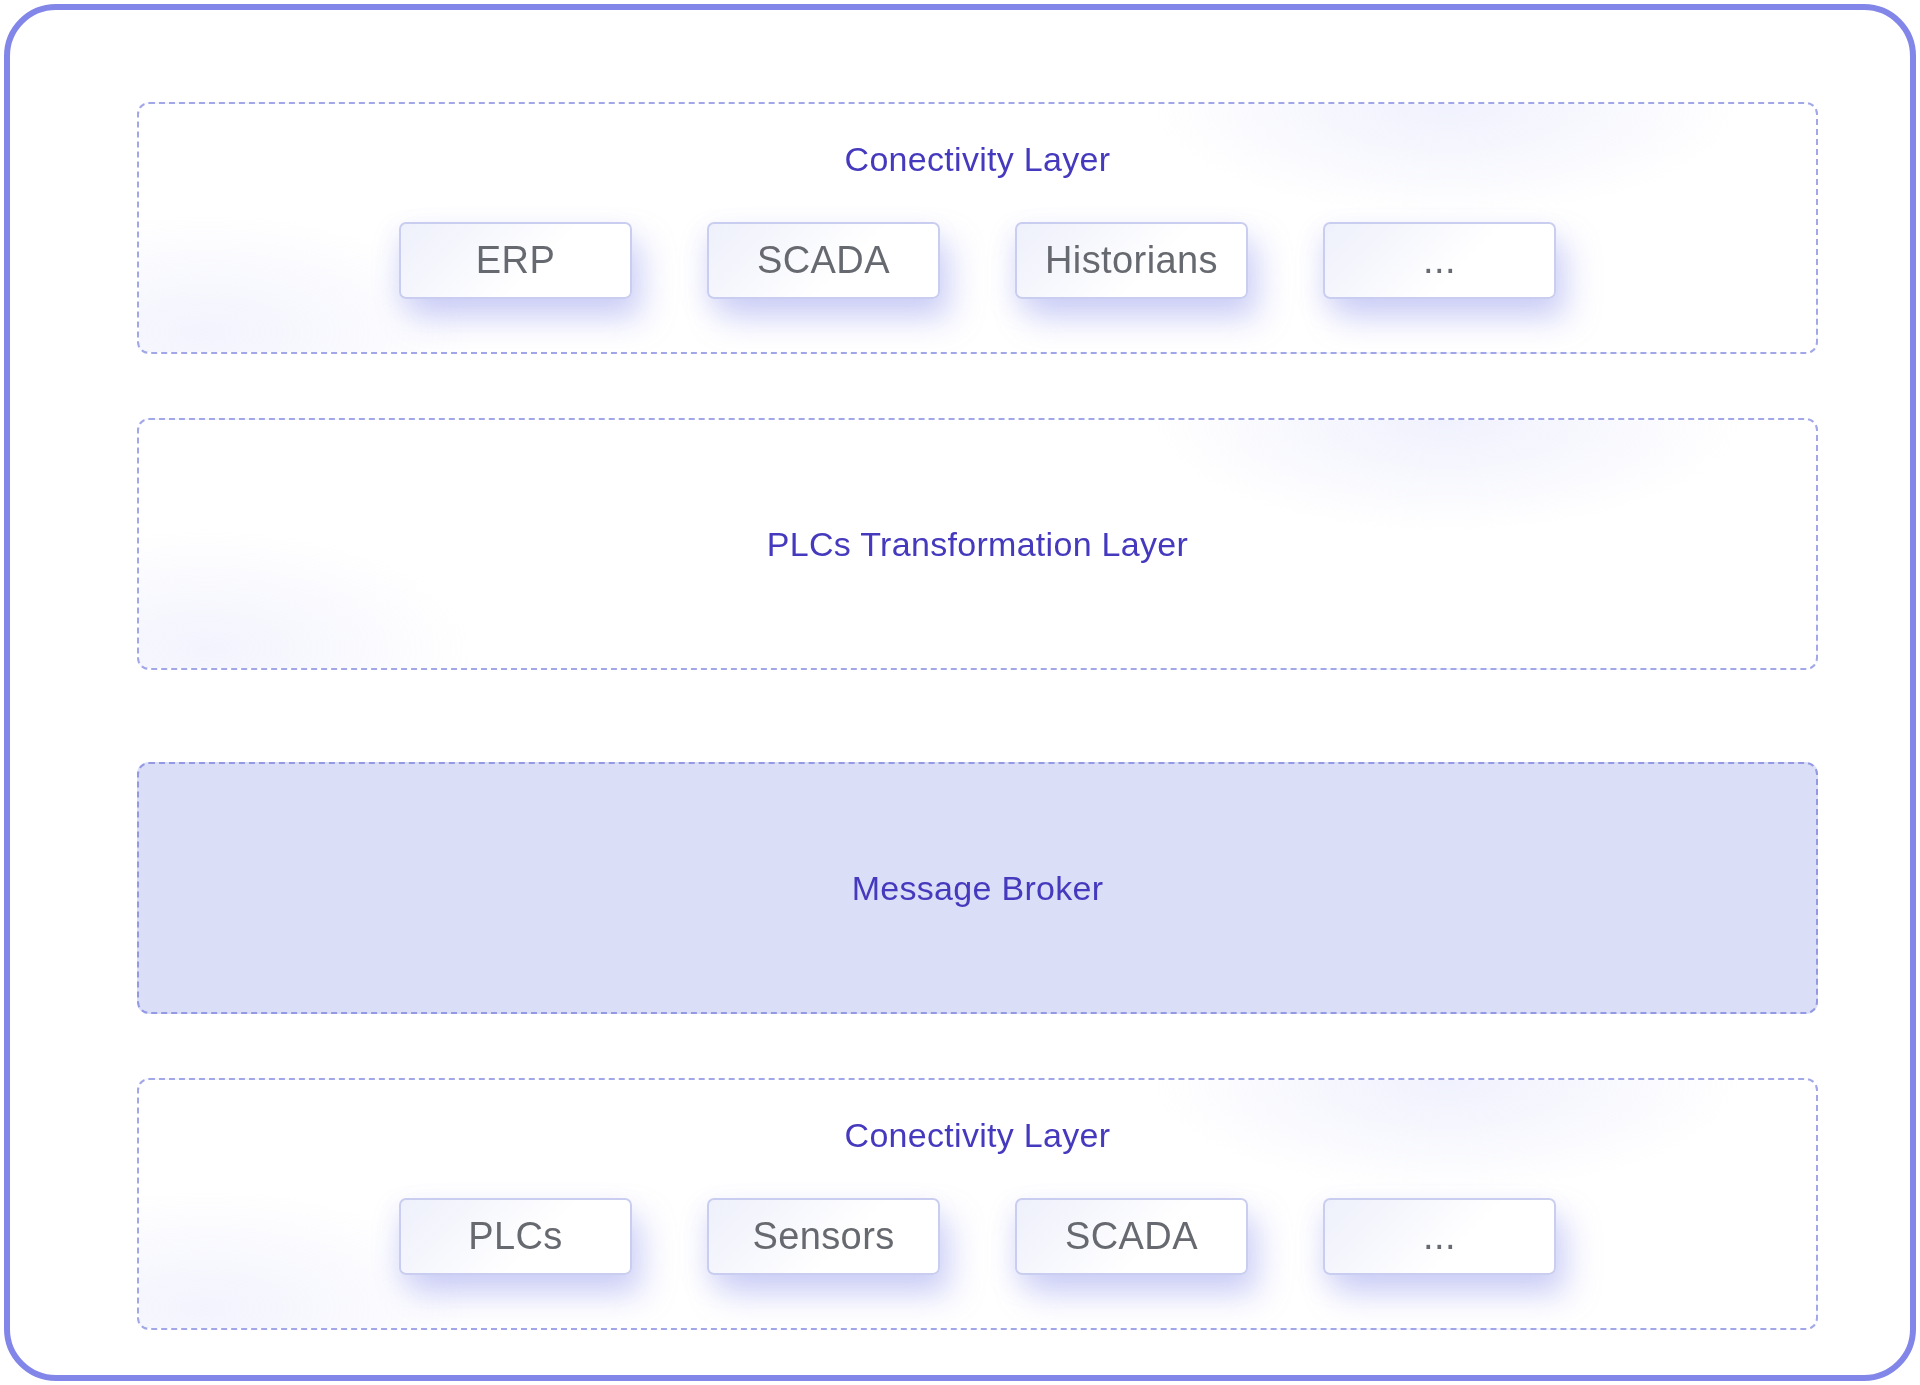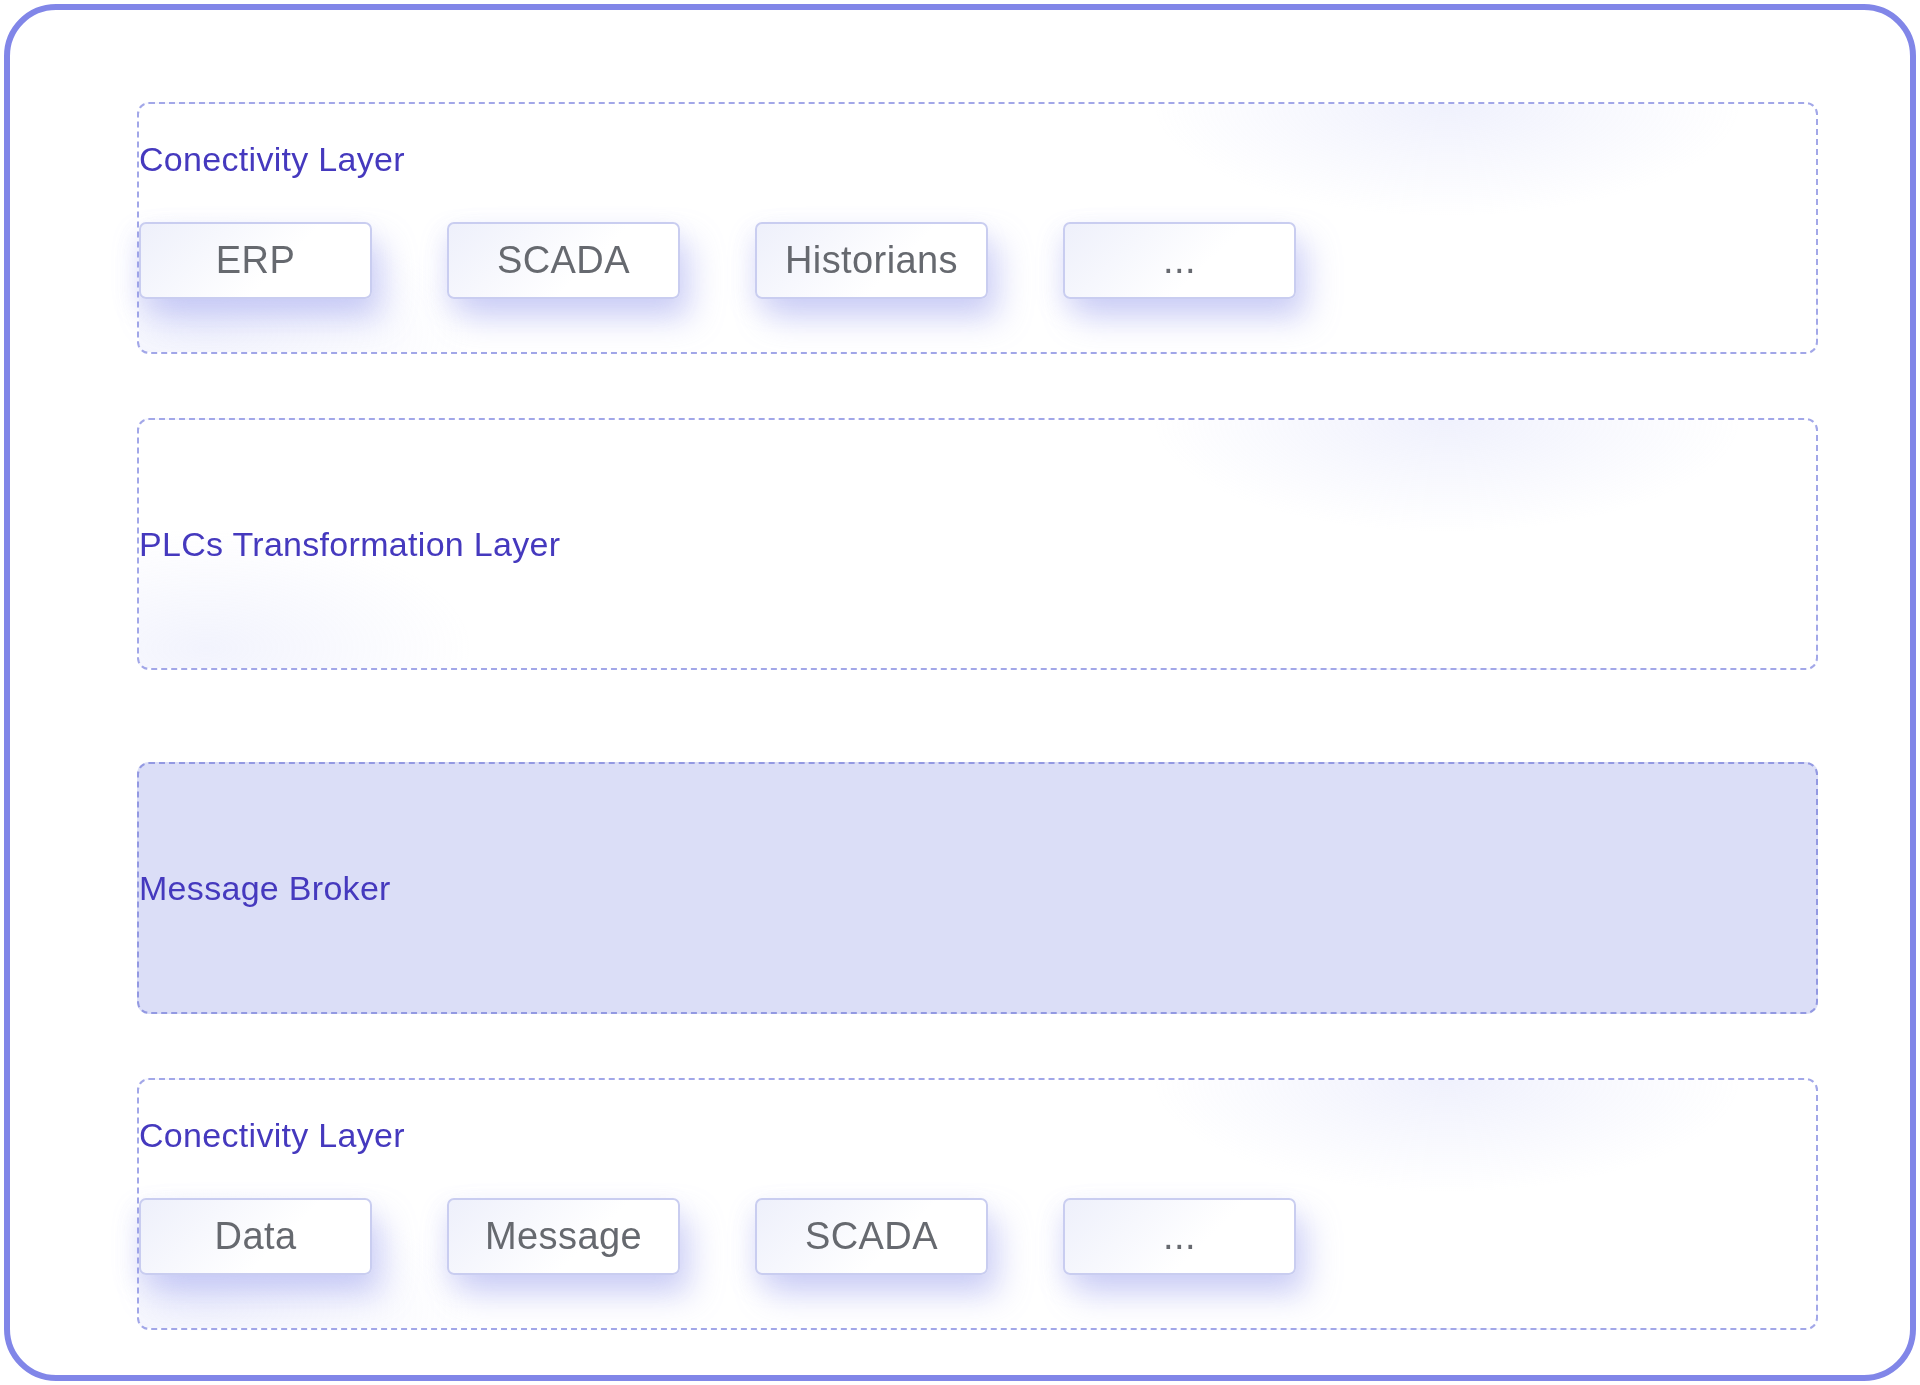--- a/index.html
+++ b/index.html
@@ -24,20 +24,21 @@
     display: flex;
     flex-direction: column;
     gap: 64px;
   }
   .layer {
     height: 252px;
     border: 2px dashed #a2a7e8;
     border-radius: 12px;
     display: flex;
     flex-direction: column;
+    align-items: center;
     background:
       radial-gradient(ellipse 420px 160px at 78% 0%, rgba(185,192,245,0.22), rgba(185,192,245,0) 70%),
       radial-gradient(ellipse 380px 170px at 4% 92%, rgba(185,192,245,0.18), rgba(185,192,245,0) 70%);
   }
   .layer.with-items { padding-top: 34px; }
   .layer.centered { justify-content: center; }
   .layer.filled {
     background: #dbdef7;
     border-color: #9399e2;
     margin-top: 28px;
@@ -89,21 +90,21 @@
       <div class="layer-title">PLCs Transformation Layer</div>
     </div>
 
     <div class="layer centered filled">
       <div class="layer-title">Message Broker</div>
     </div>
 
     <div class="layer with-items">
       <div class="layer-title">Conectivity Layer</div>
       <div class="items-row">
-          <div class="chip">Data</div>
-          <div class="chip">Message</div>
+          <div class="chip">PLCs</div>
+          <div class="chip">Sensors</div>
           <div class="chip">SCADA</div>
           <div class="chip">...</div>
         </div>
     </div>
 
   </div>
 </div>
 
 </body></html>

